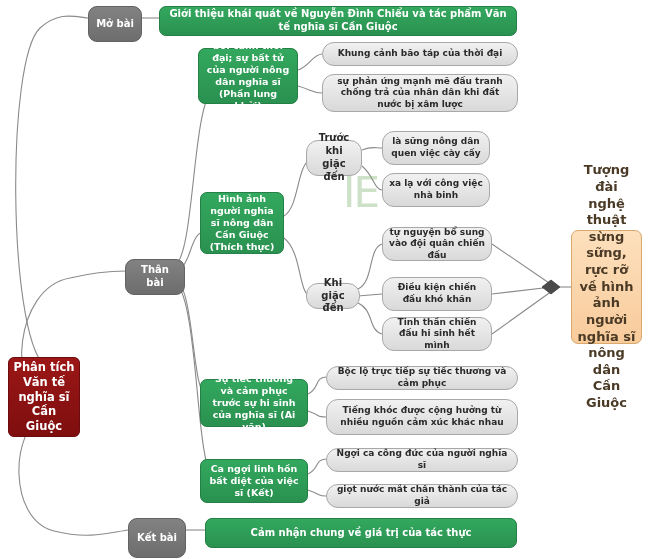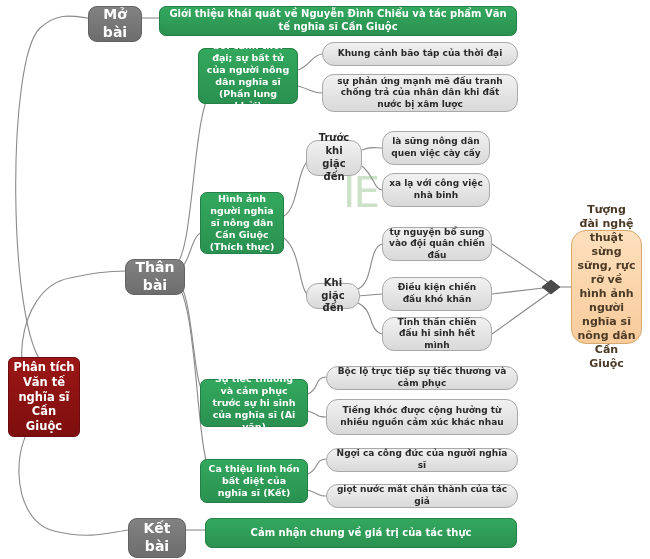--- a/index.html
+++ b/index.html
@@ -51,21 +51,21 @@
     border-radius: 6px;
     border: 1px solid #6d0c0c;
     padding: 4px;
   }
   
   .node.section {
     background: #767676;
     background-image: linear-gradient(to bottom, #828282, #6d6d6d);
     color: #ffffff;
     font-weight: bold;
-    font-size: 14px;
+    font-size: 10px;
     border-radius: 9px;
     border: 1px solid #636363;
     padding: 17px 6px;
   }
   
   .node.green {
     background: #2e9e58;
     background-image: linear-gradient(to bottom, #33a85e, #2a9150);
     color: #ffffff;
     font-weight: bold;
@@ -90,22 +90,22 @@
   }
   .node.leaf.small {
     font-size: 10px;
   }
   
   .node.orange {
     background: #fbd5ab;
     background-image: linear-gradient(to bottom, #fde0bd, #f8cb9b);
     color: #4a3a26;
     font-weight: bold;
-    font-size: 11px;
-    border-radius: 15px;
+    font-size: 13px;
+    border-radius: 7px;
     border: 1px solid #d9a86f;
     padding: 4px 5px;
   }
 </style>
 </head>
 <body>
 
 <div id="canvas">
 
   <svg id="links" viewBox="0 0 650 559">
@@ -180,20 +180,20 @@
   <div class="node leaf" style="left:382px; top:227px; width:110px; height:34px;">tự nguyện bổ sung vào đội quân chiến đấu</div>
   <div class="node leaf" style="left:382px; top:277px; width:110px; height:34px;">Điều kiện chiến đấu khó khăn</div>
   <div class="node leaf" style="left:382px; top:317px; width:110px; height:34px;">Tinh thần chiến đấu hi sinh hết mình</div>
 
   <div class="node orange" style="left:571px; top:230px; width:71px; height:114px;">Tượng đài nghệ thuật sừng sững, rực rỡ về hình ảnh người nghĩa sĩ nông dân Cần Giuộc</div>
 
   <div class="node green" style="left:200px; top:379px; width:108px; height:48px;">Sự tiếc thương và cảm phục trước sự hi sinh của nghĩa sĩ (Ai vãn)</div>
   <div class="node leaf" style="left:326px; top:366px; width:192px; height:24px;">Bộc lộ trực tiếp sự tiếc thương và cảm phục</div>
   <div class="node leaf" style="left:326px; top:399px; width:192px; height:36px;">Tiếng khóc được cộng hưởng từ nhiều nguồn cảm xúc khác nhau</div>
 
-  <div class="node green" style="left:200px; top:459px; width:108px; height:44px;">Ca thiệu linh hồn bất diệt của nghĩa sĩ (Kết)</div>
+  <div class="node green" style="left:200px; top:459px; width:108px; height:44px;">Ca ngợi linh hồn bất diệt của việc sĩ (Kết)</div>
   <div class="node leaf" style="left:326px; top:448px; width:192px; height:24px;">Ngợi ca công đức của người nghĩa sĩ</div>
   <div class="node leaf" style="left:326px; top:484px; width:192px; height:24px;">giọt nước mắt chân thành của tác giả</div>
 
   <div class="node section" style="left:128px; top:518px; width:58px; height:40px;">Kết bài</div>
   <div class="node green wide" style="left:205px; top:518px; width:312px; height:24px;">Cảm nhận chung về giá trị của tác thực</div>
 
 </div>
 
 </body></html>

